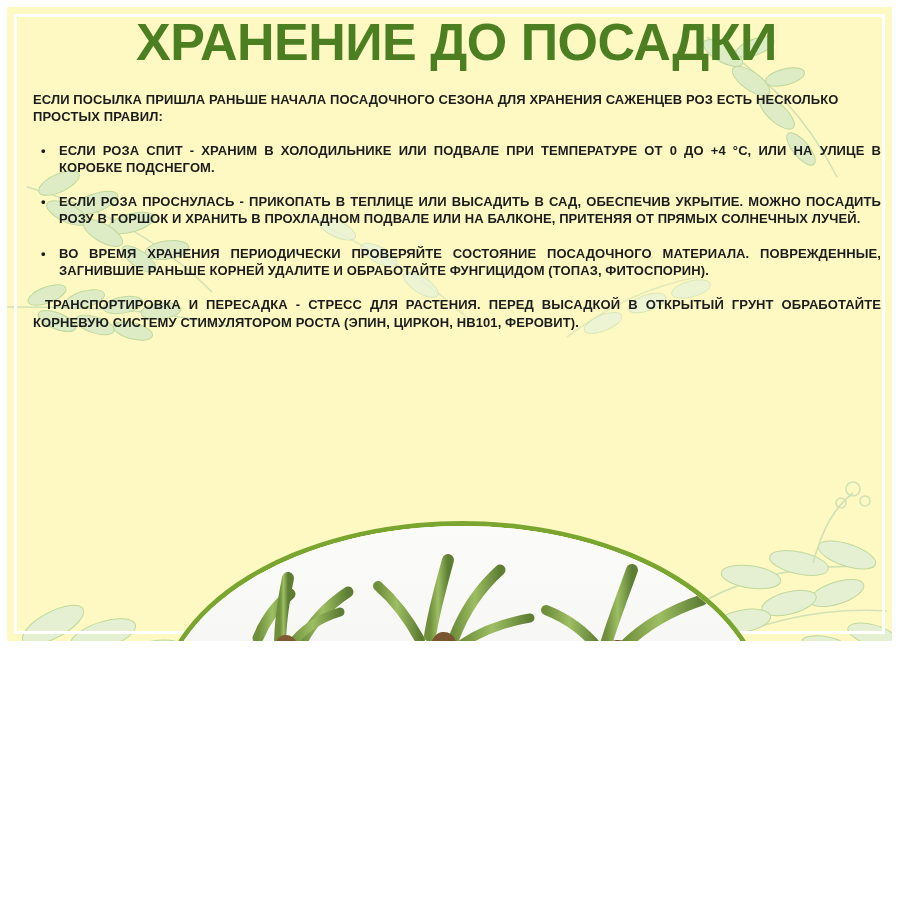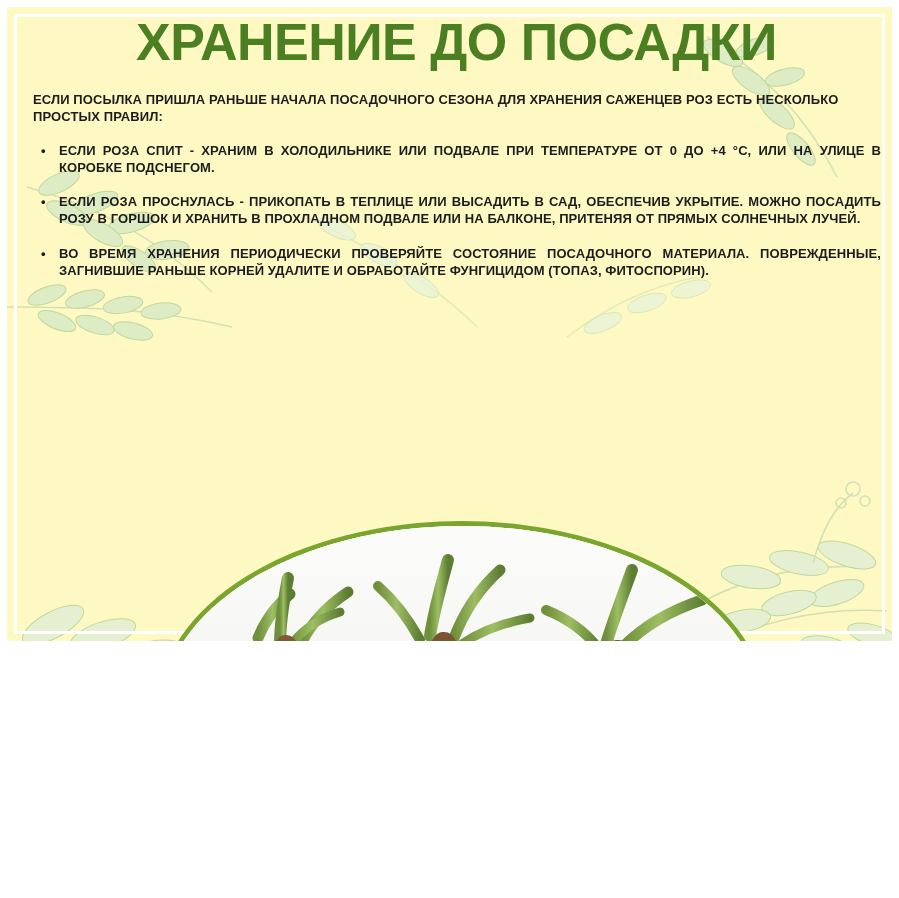--- a/index.html
+++ b/index.html
@@ -230,20 +230,21 @@
       <div class="bullet">
         <span class="dot">•</span>
         <span>ЕСЛИ РОЗА ПРОСНУЛАСЬ - ПРИКОПАТЬ В ТЕПЛИЦЕ ИЛИ ВЫСАДИТЬ В САД, ОБЕСПЕЧИВ УКРЫТИЕ. МОЖНО ПОСАДИТЬ РОЗУ В ГОРШОК И ХРАНИТЬ В ПРОХЛАДНОМ ПОДВАЛЕ ИЛИ НА БАЛКОНЕ, ПРИТЕНЯЯ ОТ ПРЯМЫХ СОЛНЕЧНЫХ ЛУЧЕЙ.</span>
       </div>
 
       <div class="bullet">
         <span class="dot">•</span>
         <span>ВО ВРЕМЯ ХРАНЕНИЯ ПЕРИОДИЧЕСКИ ПРОВЕРЯЙТЕ СОСТОЯНИЕ ПОСАДОЧНОГО МАТЕРИАЛА. ПОВРЕЖДЕННЫЕ, ЗАГНИВШИЕ РАНЬШЕ КОРНЕЙ УДАЛИТЕ И ОБРАБОТАЙТЕ ФУНГИЦИДОМ (ТОПАЗ, ФИТОСПОРИН).</span>
       </div>
 
+      <div class="para closing">ТРАНСПОРТИРОВКА И ПЕРЕСАДКА - СТРЕСС ДЛЯ РАСТЕНИЯ. ПЕРЕД ВЫСАДКОЙ В ОТКРЫТЫЙ ГРУНТ ОБРАБОТАЙТЕ КОРНЕВУЮ СИСТЕМУ СТИМУЛЯТОРОМ РОСТА (ЭПИН, ЦИРКОН, НВ101, ФЕРОВИТ).</div>
     </div>
 
     <div class="photo-oval">
       <svg class="photo-inner" viewBox="0 0 600 368" preserveAspectRatio="xMidYMid slice" xmlns="http://www.w3.org/2000/svg">
         <defs>
           <linearGradient id="stemG" x1="0" y1="0" x2="1" y2="0">
             <stop offset="0%" stop-color="#6f8f3c"></stop>
             <stop offset="45%" stop-color="#9dbe62"></stop>
             <stop offset="100%" stop-color="#5d7d33"></stop>
           </linearGradient>

